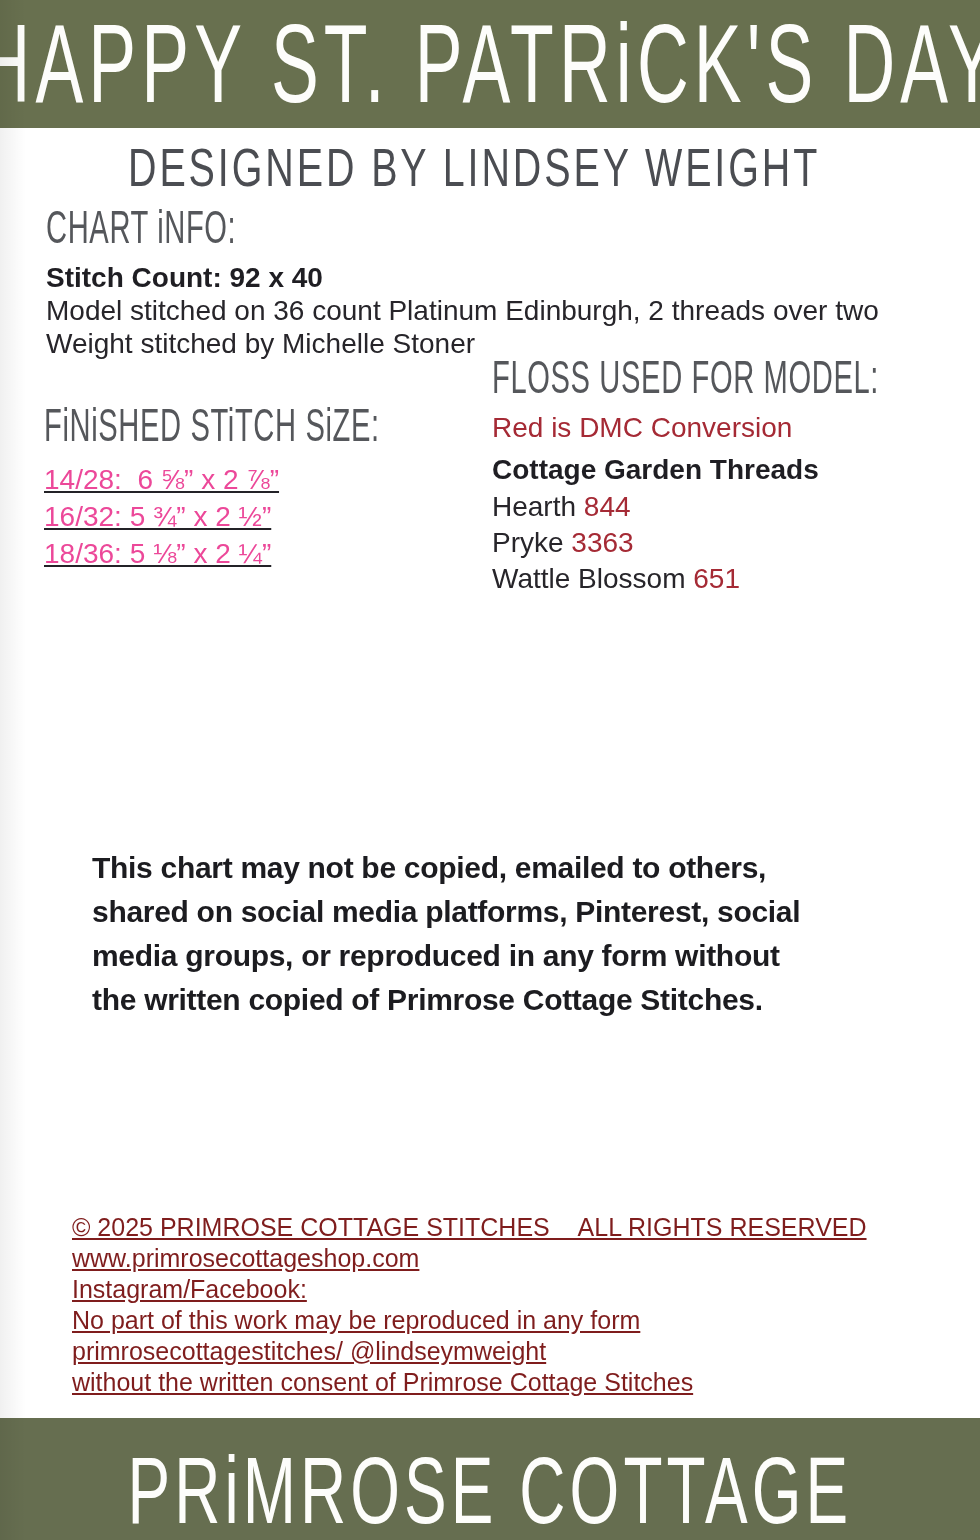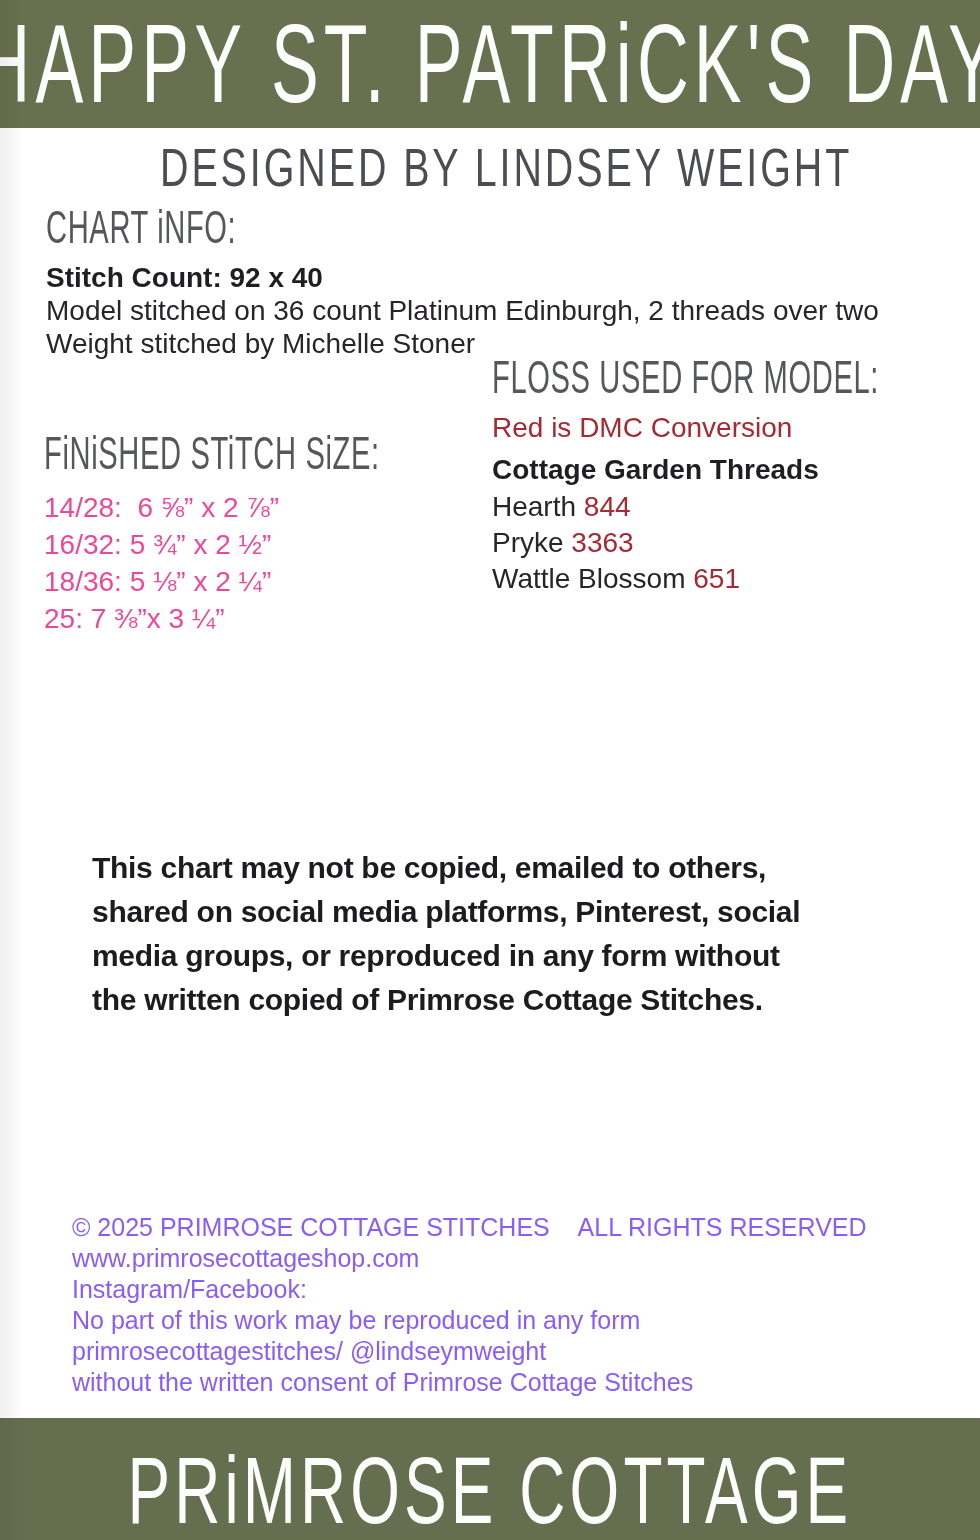--- a/index.html
+++ b/index.html
@@ -39,21 +39,21 @@
   .banner-bottom .hand{
     color:#fdfdfb;
     font-size:94px;line-height:1;
     letter-spacing:6px;
     display:inline-block;white-space:nowrap;
     transform:scaleX(0.68);
   }
   
   .subtitle{
     position:absolute;top:140px;left:0;right:0;
-    text-align:right;
+    text-align:left;
   }
   .subtitle .hand{
     color:#4b4d52;
     font-size:54px;line-height:1;
     letter-spacing:4px;
     display:inline-block;white-space:nowrap;
     transform:scaleX(0.73);
   }
   
   .sec-heading{
@@ -63,39 +63,39 @@
     transform:scaleX(0.62);
     transform-origin:0 50%;
     letter-spacing:1px;
   }
   
   .chart-info{position:absolute;left:46px;top:202px;}
   .chart-info .heading-row{margin-bottom:10px;}
   .stitch-count{font-weight:bold;font-size:28px;line-height:33px;color:#1f1e23;}
   .info-line{font-size:28px;line-height:33px;color:#27252a;}
   
-  .size-col{position:absolute;left:44px;top:428px;}
+  .size-col{position:absolute;left:44px;top:400px;text-decoration:underline;}
   .size-col .heading-row{margin-bottom:12px;}
   .size-line{font-size:28px;line-height:37px;color:#ec4899;}
   
   .floss-col{position:absolute;left:492px;top:352px;}
   .floss-col .heading-row{margin-bottom:10px;}
   .conversion-note{font-size:28px;line-height:34px;color:#a52a35;margin-bottom:8px;}
   .floss-brand{font-weight:bold;font-size:28px;line-height:34px;color:#1f1e23;margin-bottom:2px;}
   .thread-row{font-size:28px;line-height:36px;color:#27252a;}
   .thread-code{color:#a52a35;}
   
   .notice{position:absolute;left:92px;top:846px;width:820px;}
   .notice-line{
     font-weight:bold;font-size:30px;line-height:44px;color:#1c1c20;
     letter-spacing:-0.3px;
   }
   
   .footer-info{position:absolute;left:72px;top:1212px;}
-  .footer-line{font-size:25px;line-height:31px;color:#8b5cf6;}
+  .footer-line{font-size:25px;line-height:31px;color:#7f1d1d;text-decoration:underline;}
 </style>
 </head>
 <body>
 
 <div class="page">
 
   <div class="edge-shade"></div>
 
   <div class="banner-top">
     <span class="hand">HAPPY ST. PATRiCK'S DAY</span>
@@ -114,21 +114,20 @@
     <div class="info-line">Weight stitched by Michelle Stoner</div>
   </div>
 
   <div class="size-col">
     <div class="heading-row">
       <span class="sec-heading">FiNiSHED STiTCH SiZE:</span>
     </div>
     <div class="size-line">14/28:&nbsp; 6 ⅝” x 2 ⅞”</div>
     <div class="size-line">16/32: 5 ¾” x 2 ½”</div>
     <div class="size-line">18/36: 5 ⅛” x 2 ¼”</div>
-    <div class="size-line">25: 7 ⅜”x 3 ¼”</div>
   </div>
 
   <div class="floss-col">
     <div class="heading-row">
       <span class="sec-heading">FLOSS USED FOR MODEL:</span>
     </div>
     <div class="conversion-note">Red is DMC Conversion</div>
     <div class="floss-brand">Cottage Garden Threads</div>
     <div class="thread-row">
       <span>Hearth</span>

